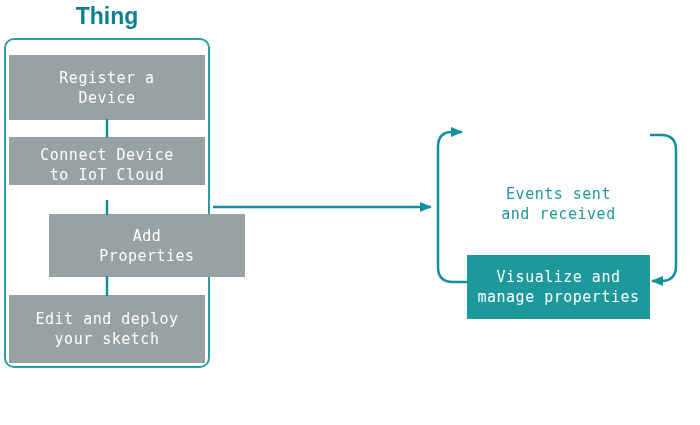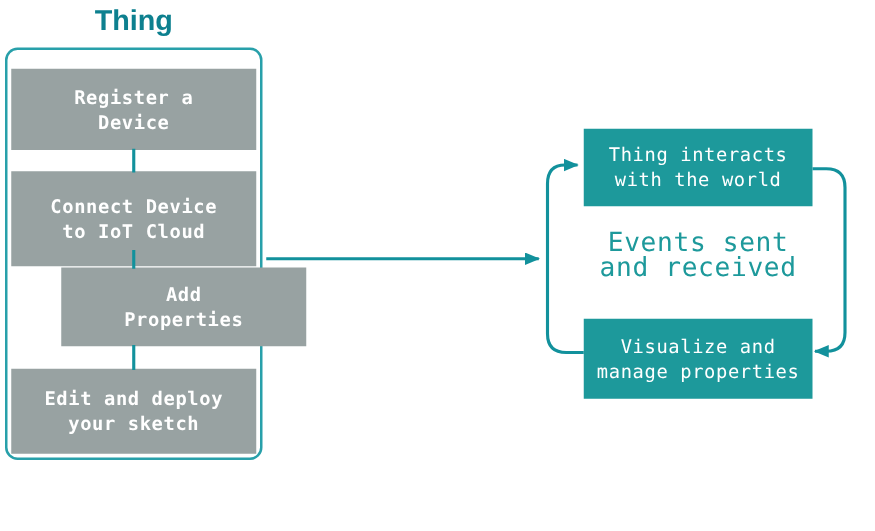--- a/index.html
+++ b/index.html
@@ -25,43 +25,43 @@
     border-radius: 10px;
     background: #fff;
   }
 
   .step {
     position: absolute; left: 9px; width: 196px;
     background: var(--step-gray, #98a2a2);
     color: var(--text-on-fill, #ffffff);
     display: flex; align-items: center; justify-content: center;
     text-align: center; font-size: 15px; line-height: 20px;
-    letter-spacing: 0.5px; white-space: pre-line; font-weight: bold;
+    letter-spacing: 0.5px; white-space: pre-line;
   }
   .step-1 { top: 55px;  height: 65px; }
-  .step-2 { top: 137px; height: 76px; }
+  .step-2 { top: 137px; height: 48px; align-items: flex-end; }
   .step-3 { top: 214px; height: 63px; margin-left: 40px; }
   .step-4 { top: 295px; height: 68px; }
 
   .cycle-box {
     position: absolute; left: 467px; width: 183px;
     background: var(--accent-teal, #1d999b);
     color: var(--text-on-fill, #ffffff);
     display: flex; align-items: center; justify-content: center;
     text-align: center; font-size: 15px; line-height: 20px;
     letter-spacing: 0.5px; white-space: pre-line;
   }
   .cycle-top    { top: 103px; height: 62px; }
   .cycle-bottom { top: 255px; height: 64px; }
 
   .events-label {
     position: absolute; left: 467px; top: 184px; width: 183px;
     text-align: center;
     color: var(--accent-teal, #1d999b);
-    font-size: 21px; line-height: 20px; letter-spacing: 0.5px;
+    font-size: 15px; line-height: 20px; letter-spacing: 0.5px;
     white-space: pre-line;
   }
 
   svg.overlay { position: absolute; left: 0; top: 0; pointer-events: none; }
   .flow-line { stroke: var(--line-teal, #12919c); stroke-width: 2.5; fill: none; }
   .arrow-head { fill: var(--line-teal, #12919c); }
 </style>
 </head>
 <body>
 
@@ -81,24 +81,20 @@
   </div>
   <div class="step step-3">
     <span>Add
 Properties</span>
   </div>
   <div class="step step-4">
     <span>Edit and deploy
 your sketch</span>
   </div>
 
-  <div class="cycle-box cycle-top">
-    <span>Thing interacts
-with the world</span>
-  </div>
 
   <div class="events-label">Events sent
 and received</div>
 
   <div class="cycle-box cycle-bottom">
     <span>Visualize and
 manage properties</span>
   </div>
 
   <svg class="overlay" width="700" height="425" viewBox="0 0 700 425">

